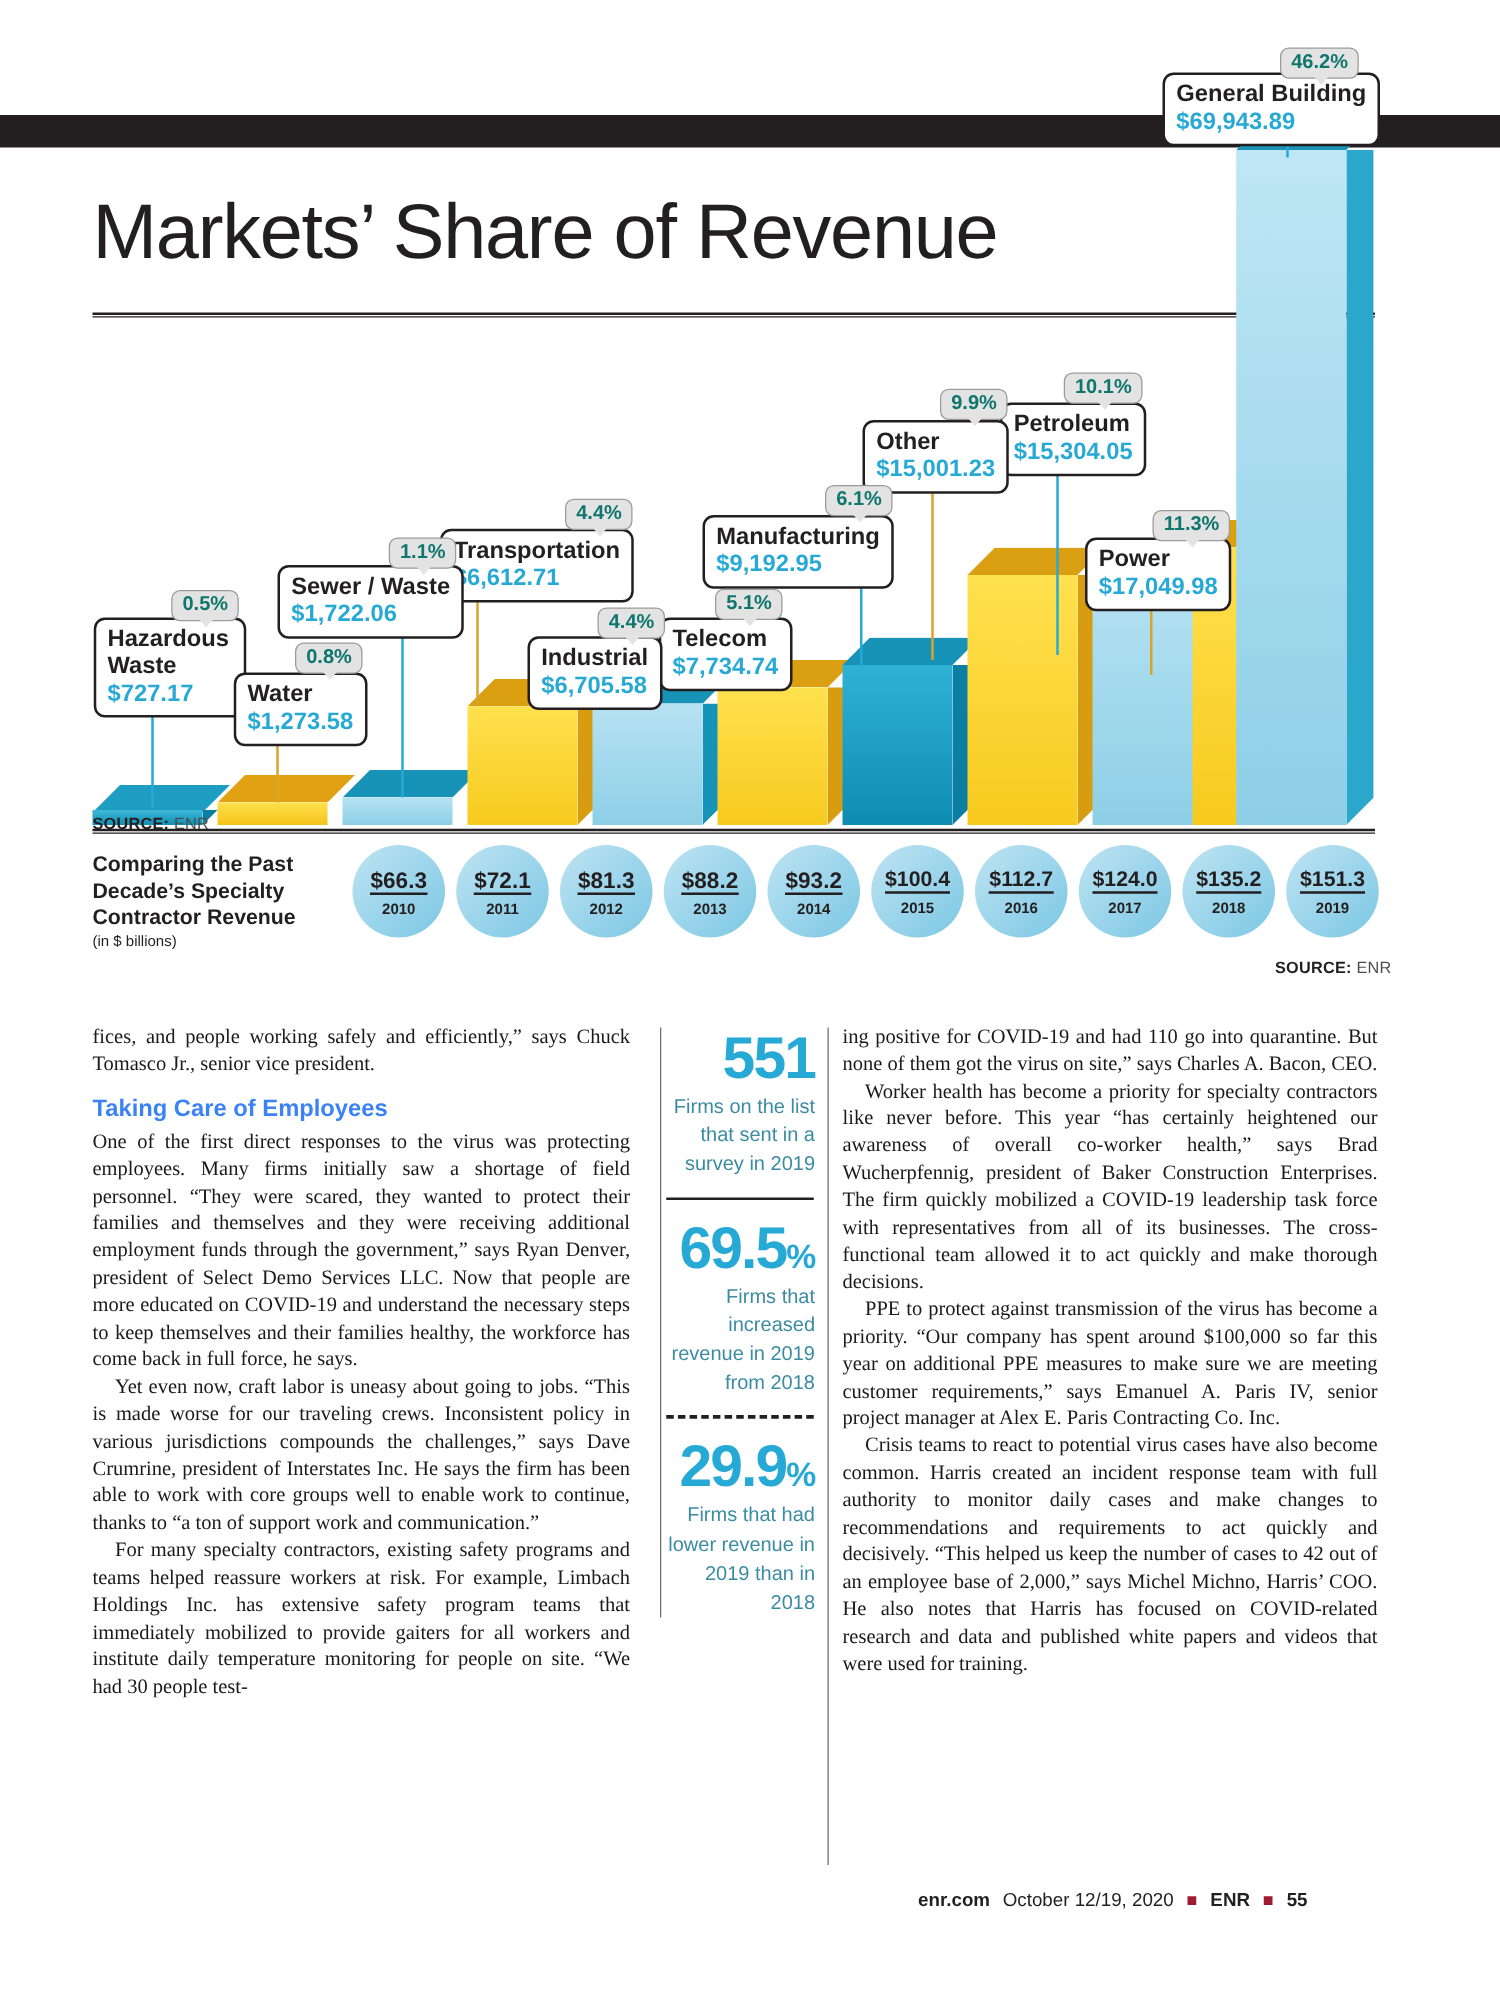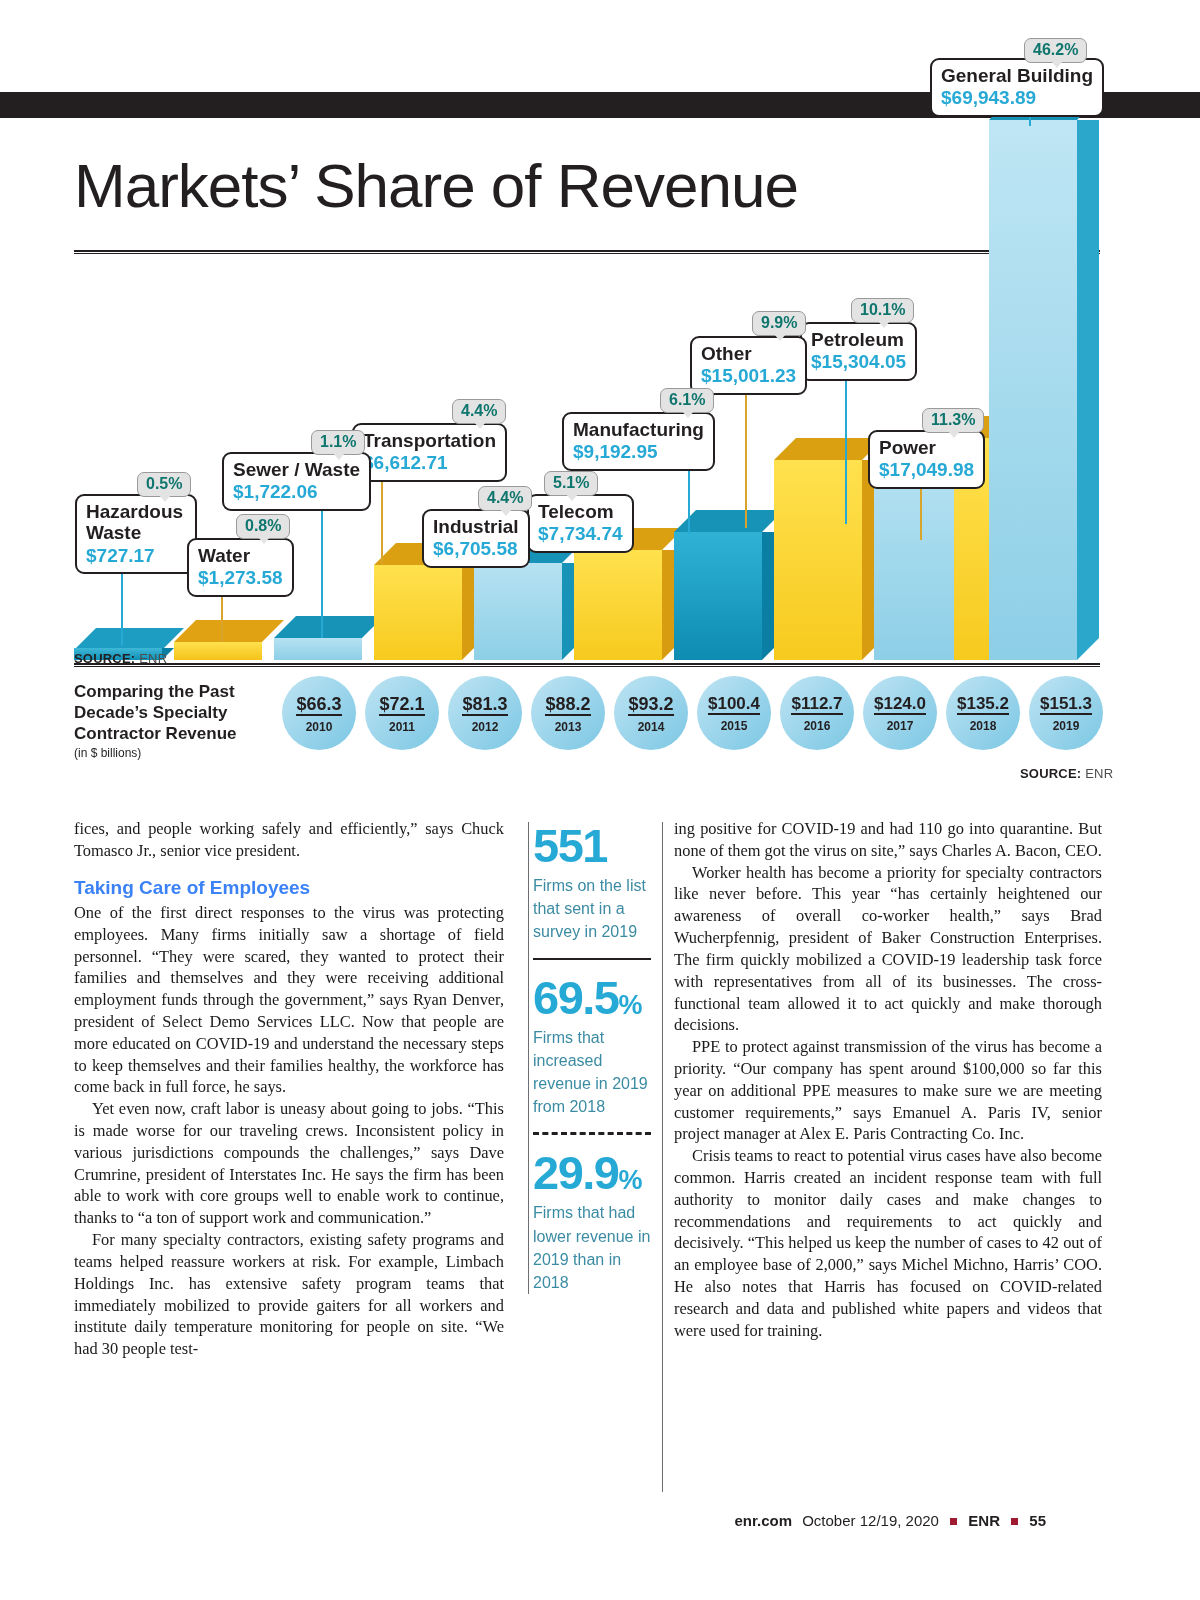--- a/index.html
+++ b/index.html
@@ -109,21 +109,21 @@
     font-size:19px; font-weight:700; color:#3b82f6;
     margin:13px 0 2px 0;
   }
   #col-left  { left:74px;  width:430px; }
   #col-right { left:674px; width:428px; }
 
   .midcol {
     position:absolute; left:528px; top:822px; width:124px;
     border-left:1px solid #6d6e71; padding-left:0px;
   }
-  .midcol .wrap { padding-left:4px; }
+  .midcol .wrap { padding-left:4px;text-align:right; }
   .stat-num {
     font-family:"Liberation Sans", sans-serif;
     font-size:47px; font-weight:700; color:#27a9d6; line-height:1;
     letter-spacing:-1.5px;
   }
   .stat-num .pc { font-size:27px; letter-spacing:-1px; }
   .stat-txt {
     font-family:"Liberation Sans", sans-serif;
     font-size:16px; color:#3b8ba3; line-height:1.45; margin-top:5px;
   }
@@ -304,21 +304,21 @@
     </div>
 
     <div class="pct" style="left:311px; top:430px;">
       <span>1.1%</span>
     </div>
     <div class="callout" style="left:222px; top:452px;">
       <span class="nm">Sewer / Waste</span>
       <span class="vl">$1,722.06</span>
     </div>
 
-    <div class="pct" style="left:544px; top:471px;">
+    <div class="pct" style="left:572px; top:471px;">
       <span>5.1%</span>
     </div>
     <div class="callout" style="left:527px; top:494px;">
       <span class="nm">Telecom</span>
       <span class="vl">$7,734.74</span>
     </div>
 
     <div class="pct" style="left:478px; top:486px;">
       <span>4.4%</span>
     </div>

